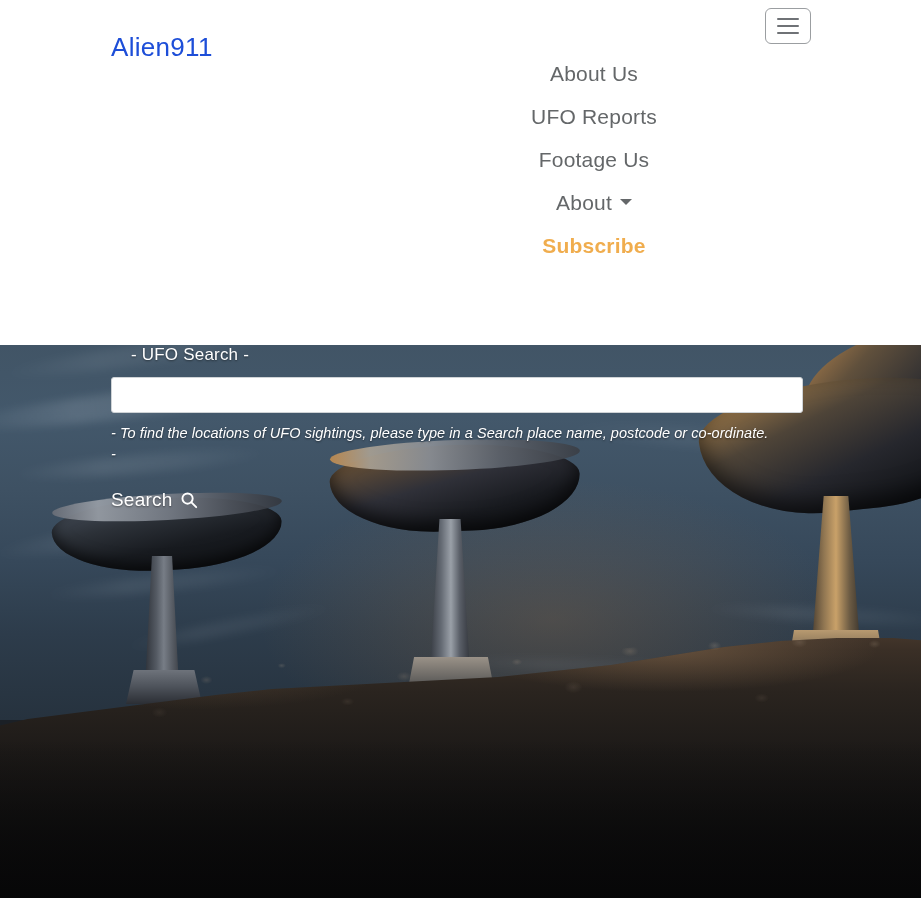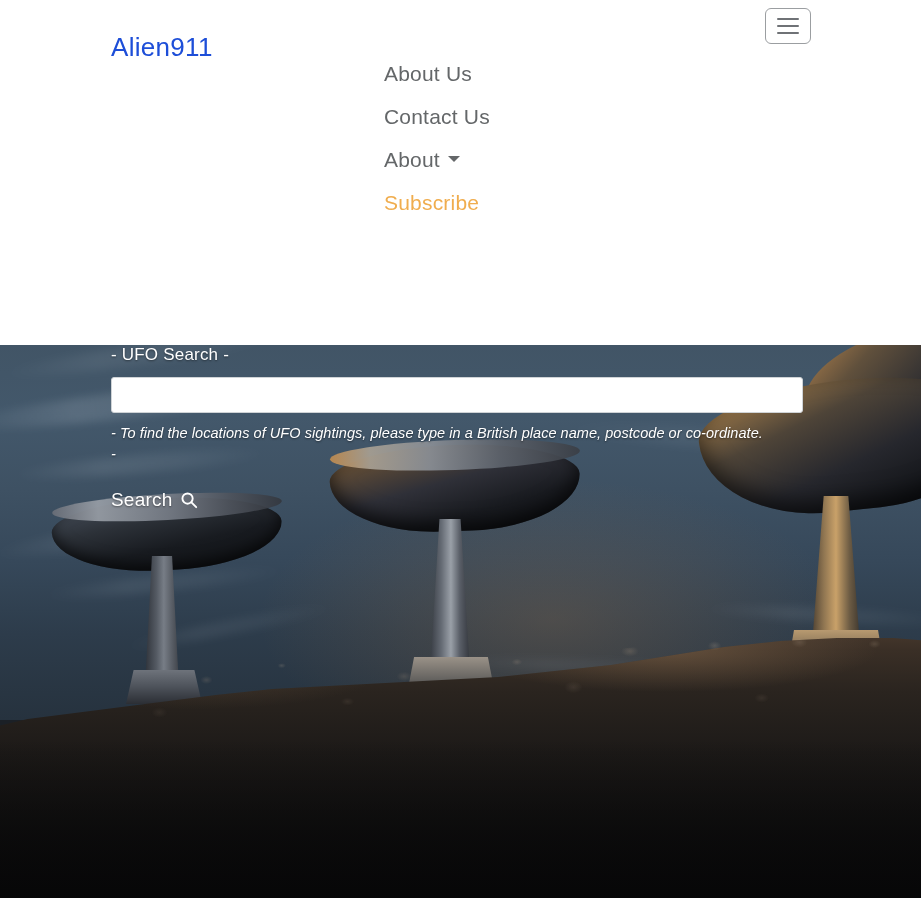--- a/index.html
+++ b/index.html
@@ -223,20 +223,21 @@
   }
 
   .search-label {
     color: #ffffff;
     font-size: 17px;
     font-weight: 400;
     letter-spacing: .2px;
     line-height: 22px;
     margin-bottom: 11px;
     text-shadow: 0 1px 2px rgba(0,0,0,.45);
+    margin-left: 20px;
   }
 
   .search-input {
     display: block;
     width: 692px;
     height: 36px;
     background: #ffffff;
     border: 1px solid #cfd3d6;
     border-radius: 3px;
     outline: none;
@@ -319,36 +320,36 @@
     height: 2px;
     background: #6f7276;
     border-radius: 1px;
   }
 
   .navlist {
     position: absolute;
     right: 117px;
     top: 52px;
     list-style: none;
-    text-align: left;
+    text-align: center;
     width: 420px;
   }
   .navlist li { margin: 0; }
   .navlink {
     display: block;
     padding: 10px 0;
     font-size: 21px;
     line-height: 23px;
     color: #646769;
     text-decoration: none;
     letter-spacing: .2px;
     cursor: pointer;
     white-space: nowrap;
   }
-  .navlink.accent { color: #f0ad4e; }
+  .navlink.accent { color: #f0ad4e; font-weight: bold; }
   .caret {
     display: inline-block;
     margin-left: 8px;
     width: 0; height: 0;
     border-left: 6px solid transparent;
     border-right: 6px solid transparent;
     border-top: 6px solid #646769;
     vertical-align: middle;
     position: relative;
     top: -2px;
@@ -401,21 +402,21 @@
     <div class="ground-rocks"></div>
     <div class="ground-dark"></div>
   </div>
 
   <div id="hero-content">
 
     <div class="search-label">- UFO Search -</div>
 
     <input class="search-input" type="text" placeholder="" style="">
 
-    <div class="search-hint">- To find the locations of UFO sightings, please type in a British place name, postcode or co-ordinate. -</div>
+    <div class="search-hint">- To find the locations of UFO sightings, please type in a Search place name, postcode or co-ordinate. -</div>
 
     <button class="search-btn">
       <span>Search</span>
       <span>
         <svg width="18" height="18" viewBox="0 0 20 20" fill="none" stroke="#ffffff" stroke-width="2.1" stroke-linecap="round">
           <circle cx="8.4" cy="8.4" r="5.7"></circle>
           <line x1="12.7" y1="12.7" x2="18" y2="18"></line>
         </svg>
       </span>
     </button>
@@ -429,21 +430,24 @@
       <span></span>
       <span></span>
       <span></span>
     </button>
 
     <ul class="navlist">
       <li>
         <a class="navlink" href="#"><span>About Us</span></a>
       </li>
       <li>
-        <a class="navlink" href="#"><span>Contact Us</span></a>
+        <a class="navlink" href="#"><span>UFO Reports</span></a>
+      </li>
+      <li>
+        <a class="navlink" href="#"><span>Footage Us</span></a>
       </li>
       <li>
         <a class="navlink" href="#"><span>About</span><span class="caret"></span></a>
       </li>
       <li>
         <a class="navlink accent" href="#"><span>Subscribe</span></a>
       </li>
     </ul>
   </nav>
 

